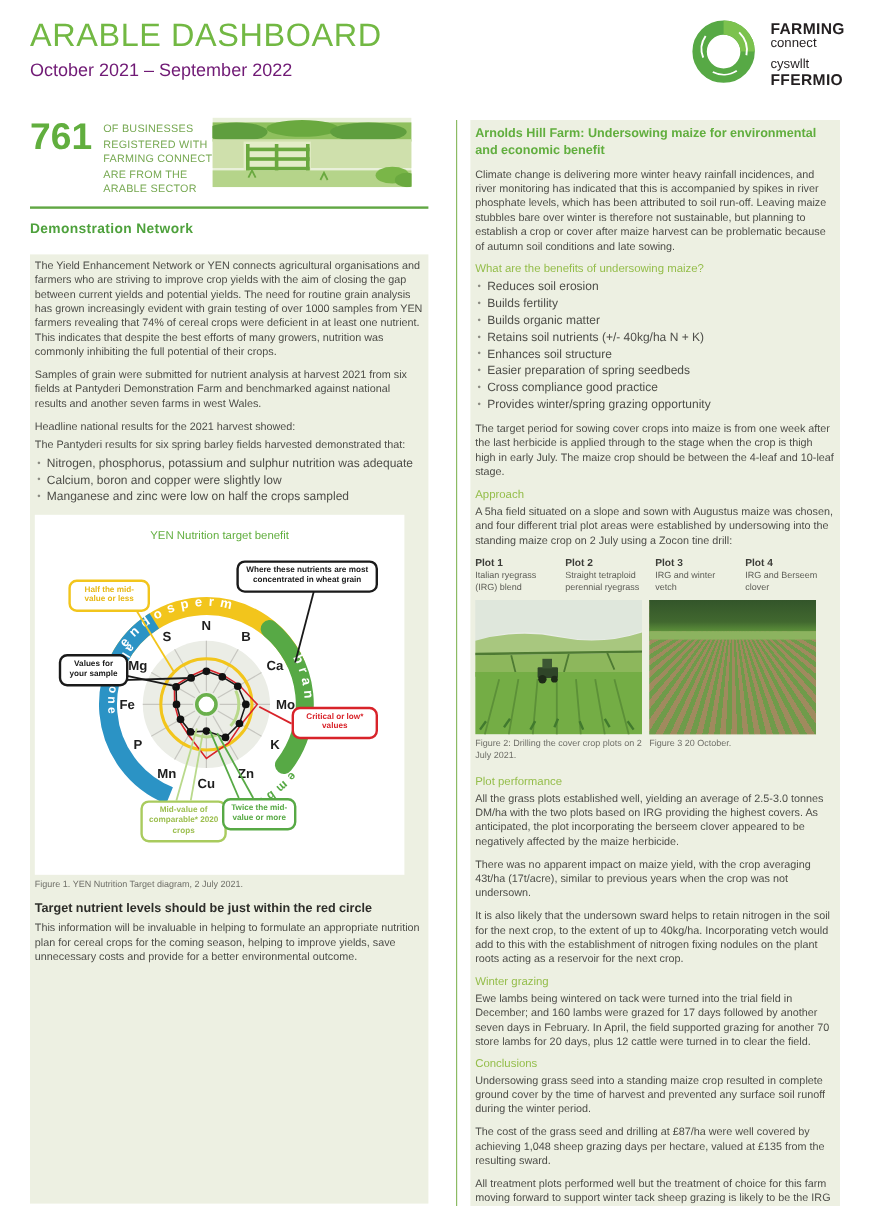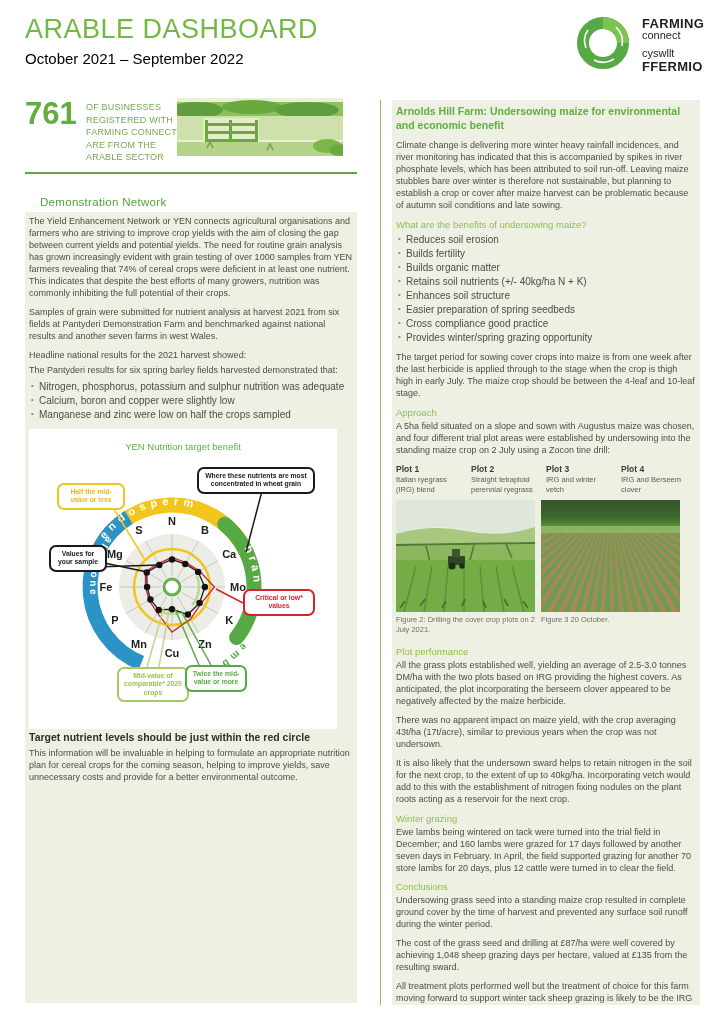--- a/index.html
+++ b/index.html
@@ -1,34 +1,34 @@
 <!DOCTYPE html>
 <html><head>
 <meta charset="utf-8">
 <style>
   html,body{margin:0;padding:0;background:#fff;}
   .page{position:relative;width:724px;height:1024px;background:#fff;overflow:hidden;
         font-family:"Liberation Sans",sans-serif;color:#4d4d48;}
 
   
   .title{position:absolute;left:25px;top:14px;font-size:27px;color:#72b843;letter-spacing:.5px;}
-  .subtitle{position:absolute;left:25px;top:50px;font-size:15px;color:#000000;}
+  .subtitle{position:absolute;left:25px;top:50px;font-size:15px;color:#701a75;}
   .logo{position:absolute;left:572px;top:12px;display:flex;align-items:center;gap:8px;}
   .logo-text div{line-height:1.05;}
   .lt-b{font-size:13px;font-weight:bold;color:#231f20;letter-spacing:.3px;}
   .lt-r{font-size:11px;color:#231f20;}
   .lt-gap{height:6px;}
 
   
   .stat-value{position:absolute;left:25px;top:96px;font-size:31px;font-weight:bold;color:#61ae3e;}
   .stat-label{position:absolute;left:86px;top:101px;width:92px;font-size:9px;color:#76a851;line-height:1.4;letter-spacing:.2px;}
   .farm-illustration{position:absolute;left:177px;top:98px;width:166px;height:58px;}
 
   .rule{position:absolute;left:25px;top:172px;width:332px;border-top:2px solid #61a744;}
-  .section-title{position:absolute;left:25px;top:196px;font-size:11.5px;font-weight:normal;color:#4ea13c;letter-spacing:.3px;margin-left:15px;}
+  .section-title{position:absolute;left:25px;top:185px;font-size:11.5px;font-weight:bold;color:#4ea13c;letter-spacing:.3px;}
   .col-divider{position:absolute;left:380px;top:100px;height:905px;border-left:1.5px solid #8cbb64;}
 
   
   .panel{background:#edf0e2;box-sizing:border-box;padding:4px;}
   .left-panel{position:absolute;left:25px;top:212px;width:332px;height:791px;}
   .right-panel{position:absolute;left:392px;top:100px;width:308px;height:905px;overflow:hidden;}
   .green-head{font-size:10.5px;color:#61ae3e;font-weight:bold;margin:0 0 8px;line-height:1.35;}
   .panel p{font-size:9px;line-height:1.33;margin:0 0 7px;}
   .subhead{font-size:9.5px;color:#94bd4a;margin:1px 0 3px;}
   ul.bullets{list-style:none;margin:0 0 7px;padding:0;}
@@ -203,20 +203,21 @@
           <line x1="170" y1="236" x2="146" y2="180" stroke="#57a945" stroke-width="1.5"></line>
           <line x1="182" y1="236" x2="152" y2="182" stroke="#57a945" stroke-width="1.5"></line>
         </svg>
       <div class="co co-black co1">Where these nutrients are most concentrated in wheat grain</div>
       <div class="co co-yellow co2">Half the mid-value or less</div>
       <div class="co co-black co3">Values for your sample</div>
       <div class="co co-red co4">Critical or low* values</div>
       <div class="co co-lgreen co5">Mid-value of comparable* 2020 crops</div>
       <div class="co co-green co6">Twice the mid-value or more</div>
     </div>
+    <div class="fig-cap">Figure 1. YEN Nutrition Target diagram, 2 July 2021.</div>
     <div class="statement">Target nutrient levels should be just within the red circle</div>
     <p>This information will be invaluable in helping to formulate an appropriate nutrition plan for cereal crops for the coming season, helping to improve yields, save unnecessary costs and provide for a better environmental outcome.</p>
   </div>
 
   <div class="panel right-panel">
     <h3 class="green-head">Arnolds Hill Farm: Undersowing maize for environmental and economic benefit</h3>
     <p>Climate change is delivering more winter heavy rainfall incidences, and river monitoring has indicated that this is accompanied by spikes in river phosphate levels, which has been attributed to soil run-off. Leaving maize stubbles bare over winter is therefore not sustainable, but planning to establish a crop or cover after maize harvest can be problematic because of autumn soil conditions and late sowing.</p>
     <div class="subhead">What are the benefits of undersowing maize?</div>
     <ul class="bullets">
         <li>Reduces soil erosion</li>

